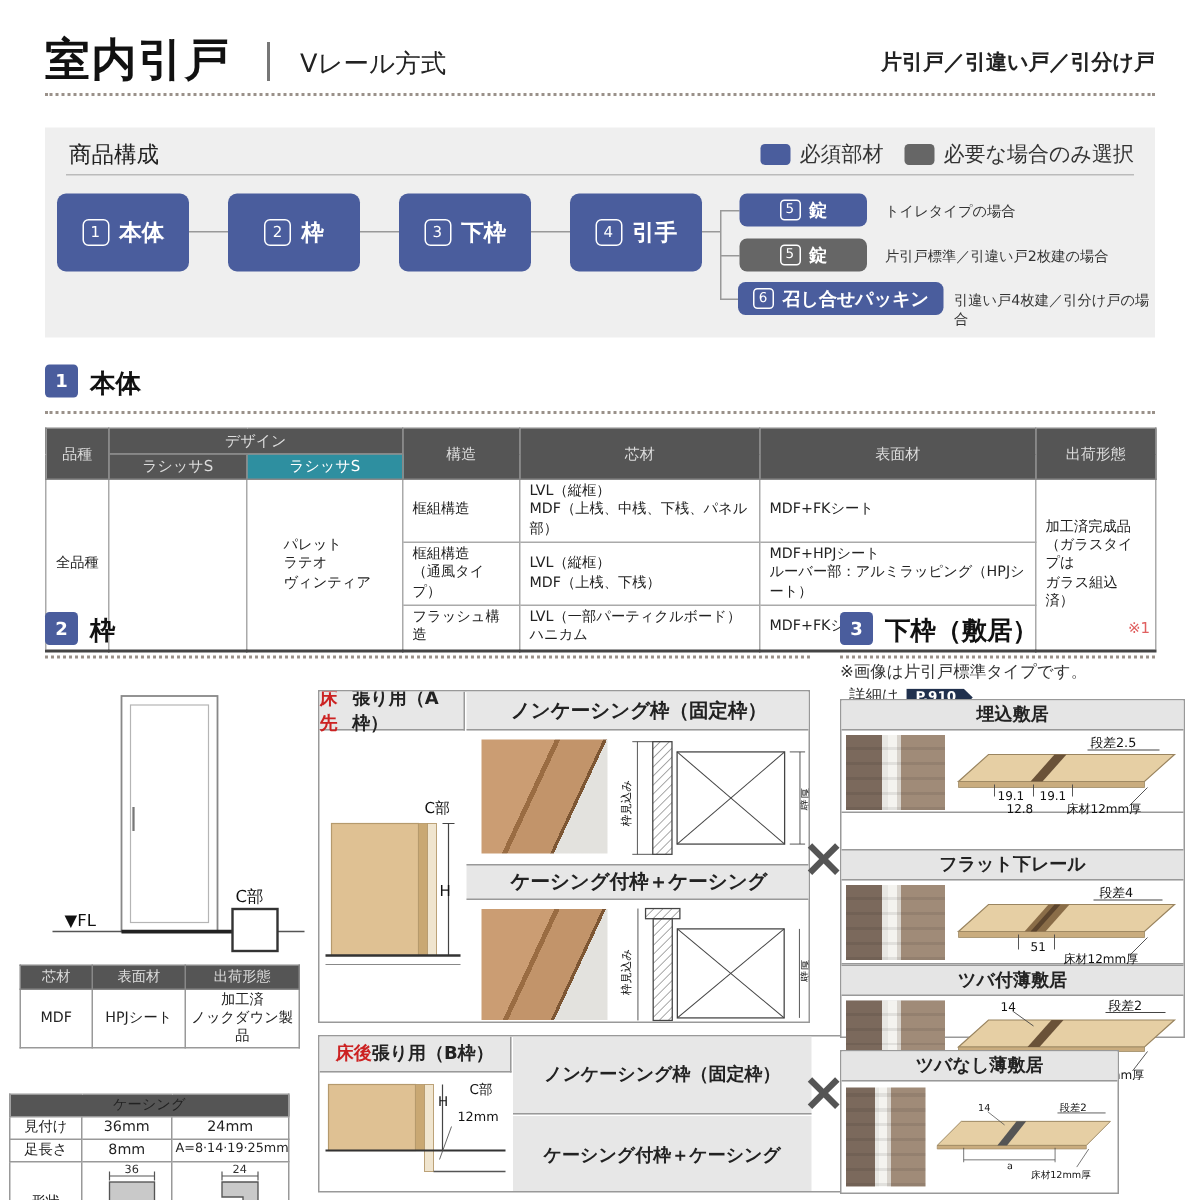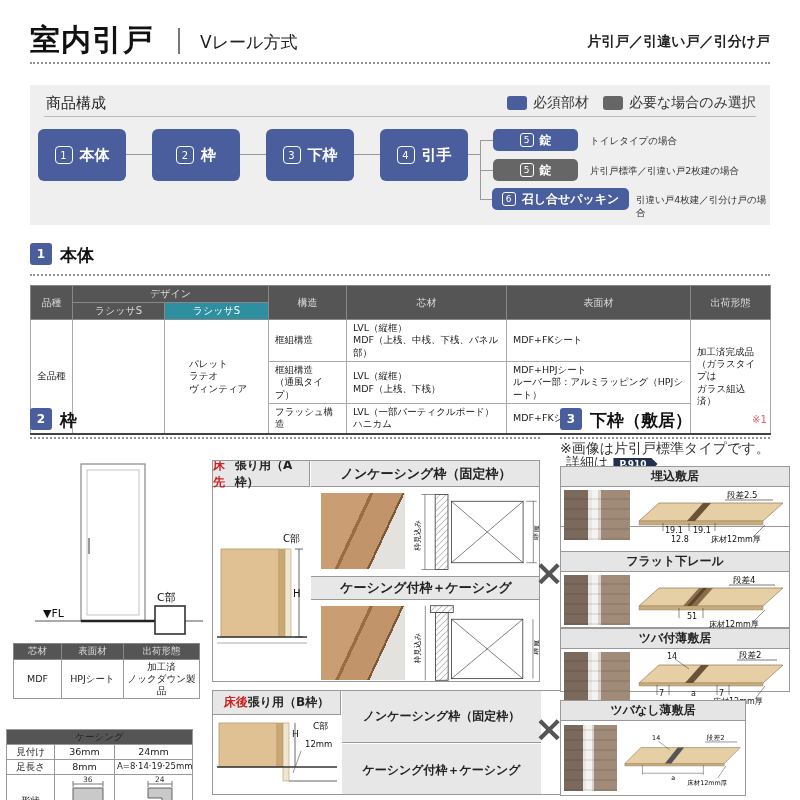--- a/index.html
+++ b/index.html
@@ -81,21 +81,21 @@
 
   .x-mark { font-size:36px; color:#555; font-weight:bold; }
 
   
   .sill-box { border:1px solid #999; background:#fff; }
   .sill-head { background:#e5e5e5; border-bottom:1px solid #999; text-align:center;
     font-size:12px; font-weight:bold; color:#222; padding:1px 0; }
   .sill-row { display:flex; border-bottom:1px solid #999; }
   .sill-row:last-child { border-bottom:none; }
 
-  .note-sm { font-size:14px; color:#333;text-align:right; }
+  .note-sm { font-size:11px; color:#333;text-align:right; }
   .pbadge { display:inline-block; background:#20304d; color:#fff; font-size:9px; font-weight:bold;
     padding:1px 11px 1px 6px; clip-path:polygon(0 0,86% 0,100% 50%,86% 100%,0 100%); }
 
   svg text { font-family:"DejaVu Sans",sans-serif; }
 </style>
 </head>
 <body>
 
 <div class="canvas">
 
@@ -391,21 +391,21 @@
   <div class="abs dotted" style="left:560px;top:437px;width:210px;"></div>
   <div class="abs note-sm" style="left:560px;top:440px;">※画像は片引戸標準タイプです。</div>
   <div class="abs" style="left:566px;top:452px;">
     <span class="note-sm">詳細は</span>
     <span class="pbadge">P.910</span>
   </div>
 
   <div class="abs sill-box" style="left:560px;top:466px;width:230px;height:226px;">
 
     <div class="sill-head">埋込敷居</div>
-    <div class="sill-row" style="height:40px;">
+    <div class="sill-row" style="height:55px;">
       <div class="photo-floor" style="width:66px;height:50px;margin:3px;"></div>
       <svg width="156" height="56" viewBox="0 0 156 56">
         <polygon points="6,34 130,34 150,16 26,16" fill="#e6cfa4" stroke="#9a8560" stroke-width="0.8"></polygon>
         <polygon points="6,34 130,34 130,38 6,38" fill="#c9ac7e" stroke="#9a8560" stroke-width="0.5"></polygon>
         <polygon points="70,16 78,16 62,34 54,34" fill="#6a5238"></polygon>
         <line x1="92" y1="13" x2="140" y2="13" stroke="#444" stroke-width="0.7"></line>
         <text x="94" y="11" font-size="8.5" fill="#111">段差2.5</text>
         <line x1="30" y1="36" x2="30" y2="44" stroke="#444" stroke-width="0.6"></line>
         <line x1="56" y1="36" x2="56" y2="44" stroke="#444" stroke-width="0.6"></line>
         <line x1="82" y1="36" x2="82" y2="44" stroke="#444" stroke-width="0.6"></line>

